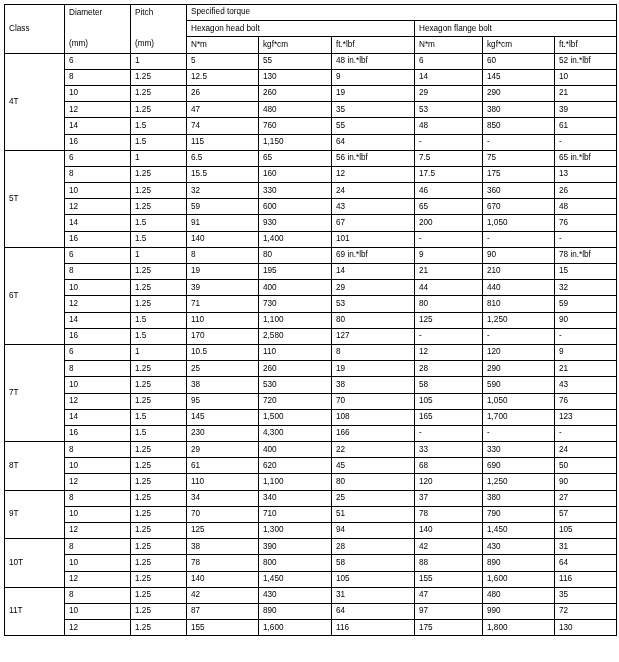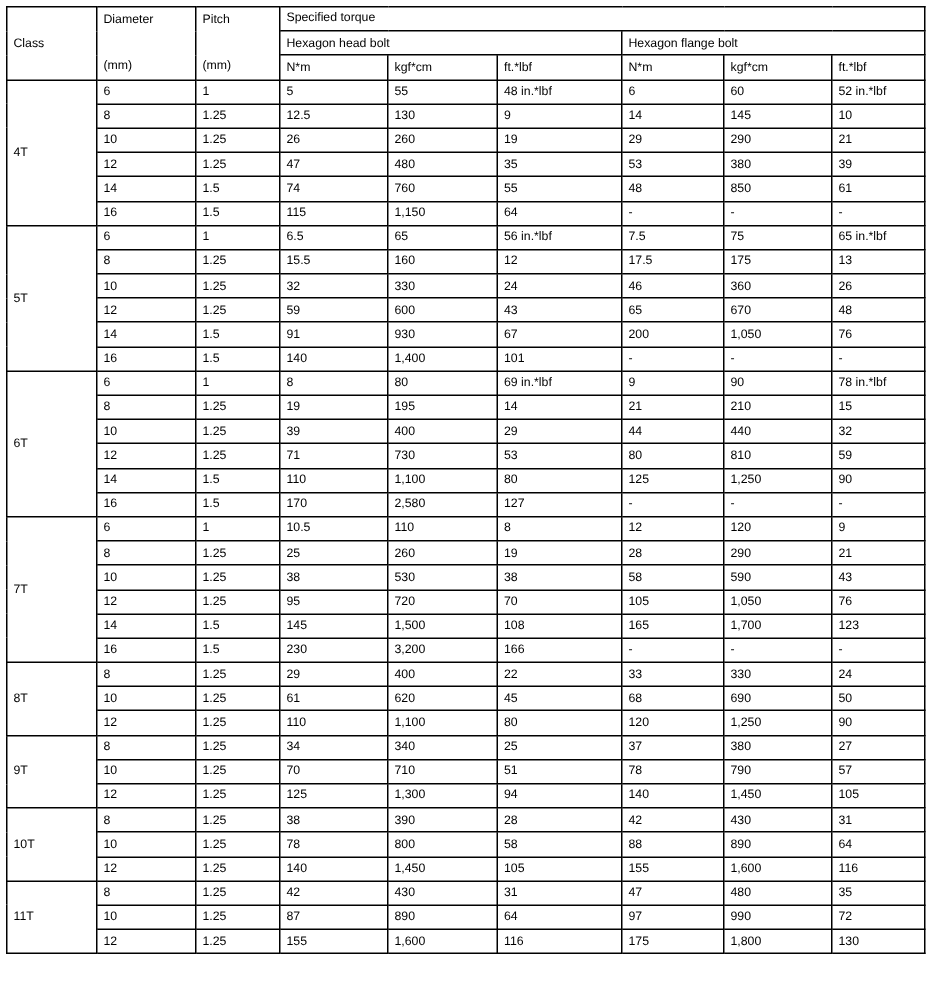--- a/index.html
+++ b/index.html
@@ -339,21 +339,21 @@
           <td>1,500</td>
           <td>108</td>
           <td>165</td>
           <td>1,700</td>
           <td>123</td>
         </tr>
         <tr>
           <td>16</td>
           <td>1.5</td>
           <td>230</td>
-          <td>3,200</td>
+          <td>4,300</td>
           <td>166</td>
           <td>-</td>
           <td>-</td>
           <td>-</td>
         </tr>
         <tr class="grp-first">
           <td rowspan="3">8T</td>
           <td>8</td>
           <td>1.25</td>
           <td>29</td>

